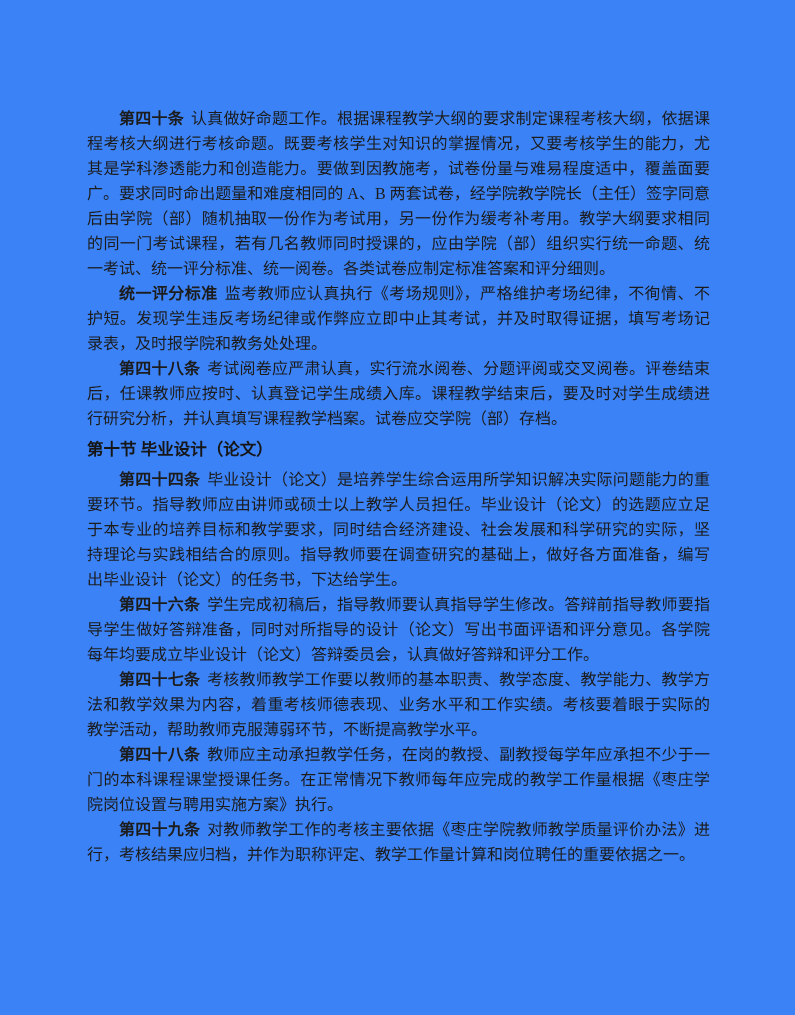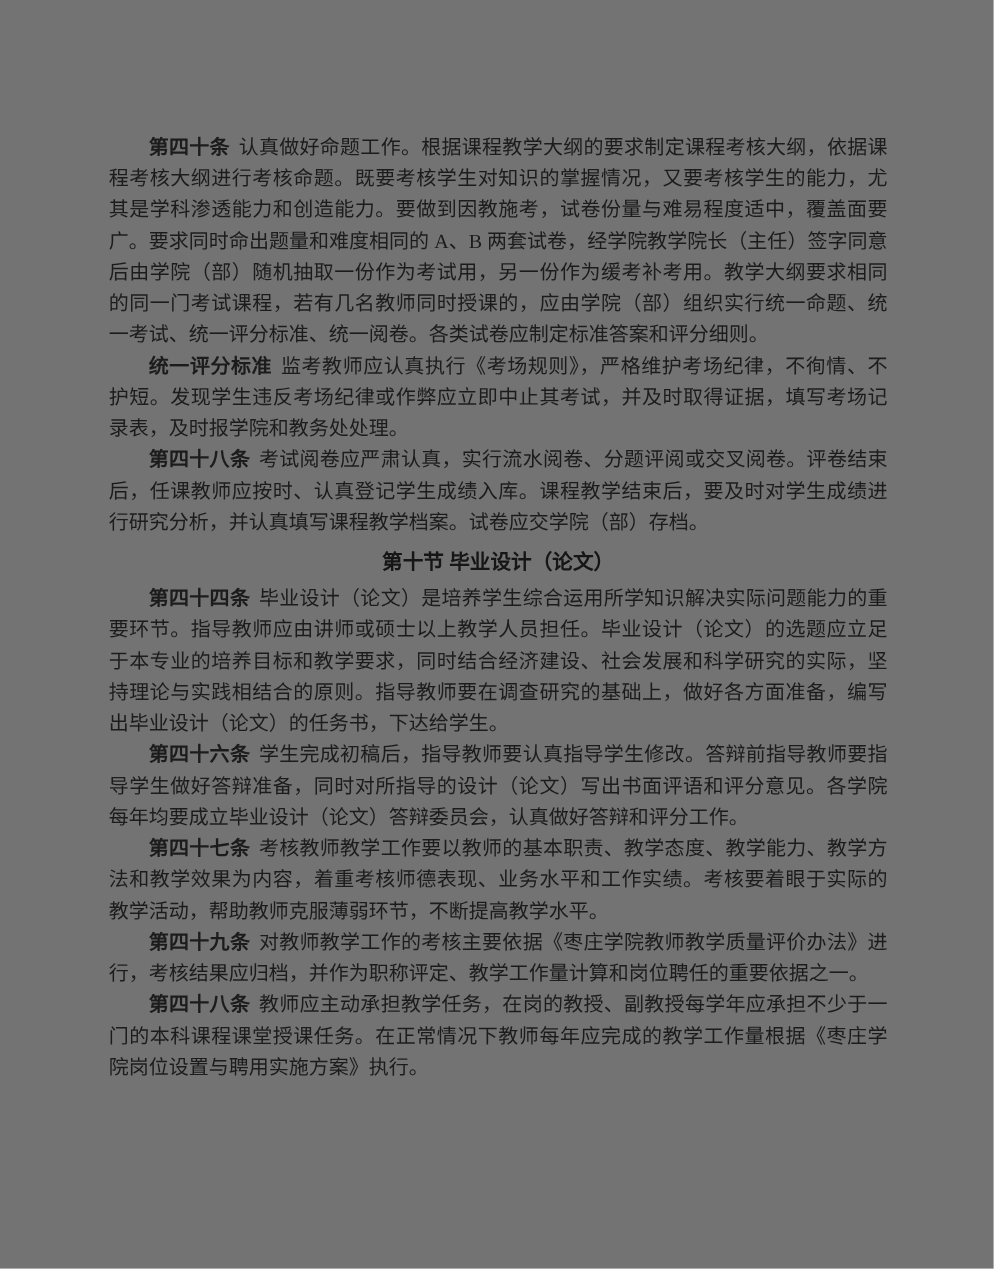--- a/index.html
+++ b/index.html
@@ -4,21 +4,21 @@
 <style>
   html, body {
     margin: 0;
     padding: 0;
     background: #ffffff;
   }
   .page {
     position: relative;
     width: 795px;
     height: 1015px;
-    background: #737373;
+    background: #3b82f6;
     box-sizing: border-box;
     padding: 106px 85px 0 87px;
     overflow: hidden;
     font-family: "Liberation Serif", "DejaVu Serif", serif;
     color: #1c1c1c;
   }
   .content {
     width: 623px;
   }
   p.article {
@@ -31,21 +31,20 @@
   }
   p.article .num {
     font-weight: 700;
     margin-right: 7px;
   }
   h2.heading {
     margin: 6px 0 5px 0;
     font-size: 16.5px;
     line-height: 25px;
     font-weight: 700;
-    text-align: center;
     color: #161616;
   }
 </style>
 </head>
 <body>
 
 <div class="page">
   <div class="content">
 
     <p class="article"><b class="num">第四十条</b><span>认真做好命题工作。根据课程教学大纲的要求制定课程考核大纲，依据课程考核大纲进行考核命题。既要考核学生对知识的掌握情况，又要考核学生的能力，尤其是学科渗透能力和创造能力。要做到因教施考，试卷份量与难易程度适中，覆盖面要广。要求同时命出题量和难度相同的 A、B 两套试卷，经学院教学院长（主任）签字同意后由学院（部）随机抽取一份作为考试用，另一份作为缓考补考用。教学大纲要求相同的同一门考试课程，若有几名教师同时授课的，应由学院（部）组织实行统一命题、统一考试、统一评分标准、统一阅卷。各类试卷应制定标准答案和评分细则。</span></p>
@@ -58,18 +57,18 @@
     <h2 class="heading">第十节 毕业设计（论文）</h2>
 
     <p class="article"><b class="num">第四十四条</b><span>毕业设计（论文）是培养学生综合运用所学知识解决实际问题能力的重要环节。指导教师应由讲师或硕士以上教学人员担任。毕业设计（论文）的选题应立足于本专业的培养目标和教学要求，同时结合经济建设、社会发展和科学研究的实际，坚持理论与实践相结合的原则。指导教师要在调查研究的基础上，做好各方面准备，编写出毕业设计（论文）的任务书，下达给学生。</span></p>
 
 
     <p class="article"><b class="num">第四十六条</b><span>学生完成初稿后，指导教师要认真指导学生修改。答辩前指导教师要指导学生做好答辩准备，同时对所指导的设计（论文）写出书面评语和评分意见。各学院每年均要成立毕业设计（论文）答辩委员会，认真做好答辩和评分工作。</span></p>
 
 
     <p class="article"><b class="num">第四十七条</b><span>考核教师教学工作要以教师的基本职责、教学态度、教学能力、教学方法和教学效果为内容，着重考核师德表现、业务水平和工作实绩。考核要着眼于实际的教学活动，帮助教师克服薄弱环节，不断提高教学水平。</span></p>
 
+    <p class="article"><b class="num">第四十八条</b><span>教师应主动承担教学任务，在岗的教授、副教授每学年应承担不少于一门的本科课程课堂授课任务。在正常情况下教师每年应完成的教学工作量根据《枣庄学院岗位设置与聘用实施方案》执行。</span></p>
+
     <p class="article"><b class="num">第四十九条</b><span>对教师教学工作的考核主要依据《枣庄学院教师教学质量评价办法》进行，考核结果应归档，并作为职称评定、教学工作量计算和岗位聘任的重要依据之一。</span></p>
-
-    <p class="article"><b class="num">第四十八条</b><span>教师应主动承担教学任务，在岗的教授、副教授每学年应承担不少于一门的本科课程课堂授课任务。在正常情况下教师每年应完成的教学工作量根据《枣庄学院岗位设置与聘用实施方案》执行。</span></p>
 
   </div>
 </div>
 
 </body></html>

